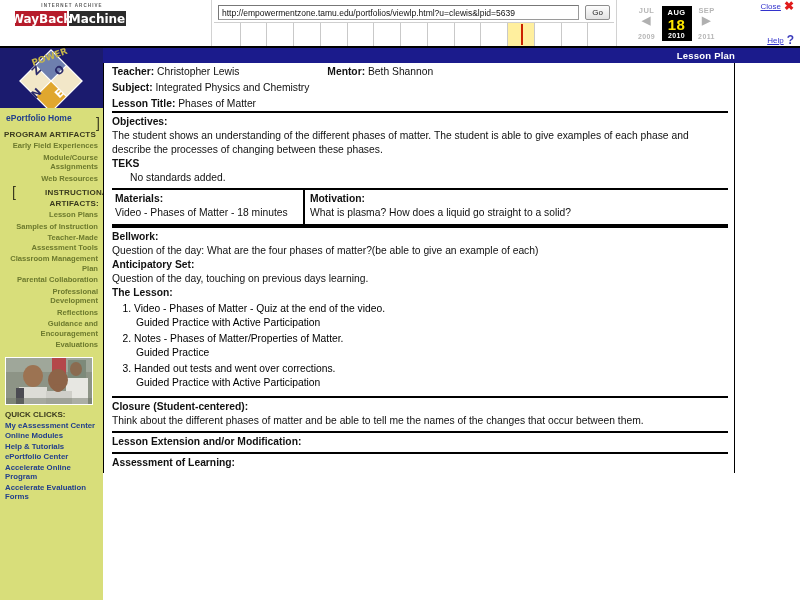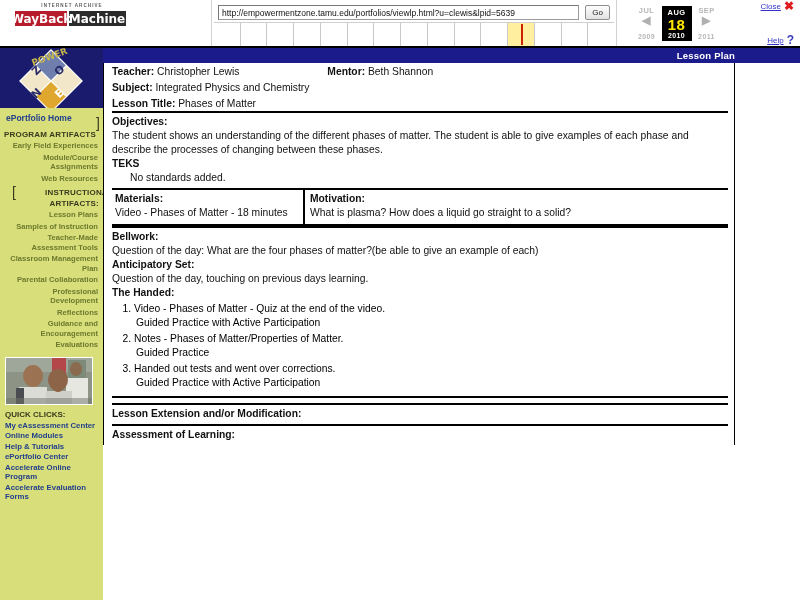--- a/index.html
+++ b/index.html
@@ -551,40 +551,42 @@
       <div class="rule"></div>
 
 
       <div class="rule"></div>
 
       <div class="sec">
         <div class="sec-h">Bellwork:</div>
         <div class="sec-p">Question of the day: What are the four phases of matter?(be able to give an example of each)</div>
         <div class="sec-h">Anticipatory Set:</div>
         <div class="sec-p">Question of the day, touching on previous days learning.</div>
-        <div class="sec-h">The Handed:</div>
+        <div class="sec-h">The Lesson:</div>
         <ol class="lesson-list">
           <li>
             <span>Video - Phases of Matter - Quiz at the end of the video.</span>
             <span class="sub">Guided Practice with Active Participation</span>
           </li>
           <li>
             <span>Notes - Phases of Matter/Properties of Matter.</span>
             <span class="sub">Guided Practice</span>
           </li>
           <li>
             <span>Handed out tests and went over corrections.</span>
             <span class="sub">Guided Practice with Active Participation</span>
           </li>
         </ol>
       </div>
 
       <div class="rule"></div>
 
       <div class="sec">
+        <div class="sec-h">Closure (Student-centered):</div>
+        <div class="sec-p">Think about the different phases of matter and be able to tell me the names of the changes that occur between them.</div>
       </div>
 
       <div class="rule"></div>
 
       <div class="sec">
         <div class="sec-h">Lesson Extension and/or Modification:</div>
       </div>
 
       <div class="rule"></div>
 

